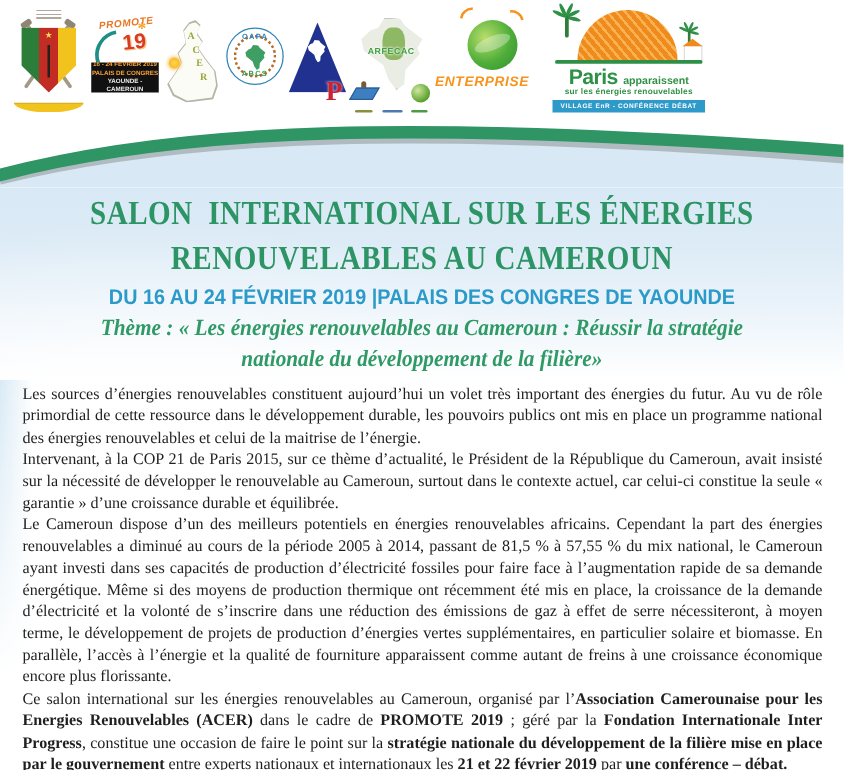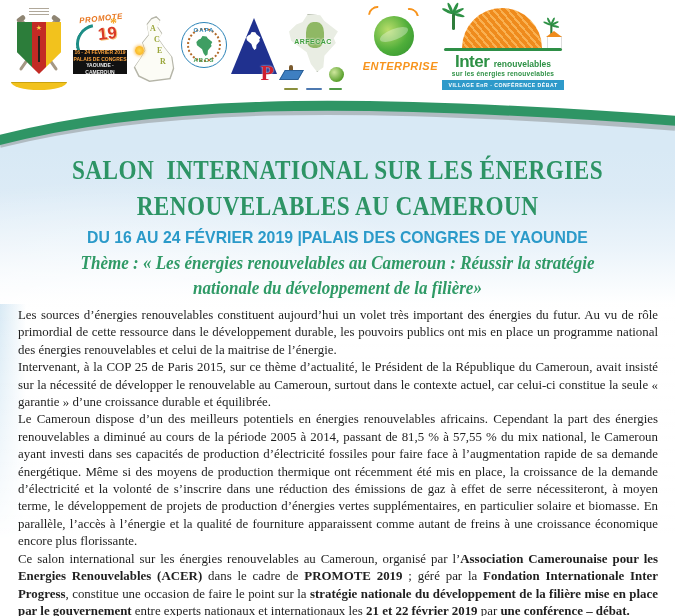--- a/index.html
+++ b/index.html
@@ -88,21 +88,21 @@
   .ser-t1{color:#f08a1d;font-weight:bold;font-size:5px;letter-spacing:.3px;}
   .ser-t2{color:#1d71b8;font-weight:bold;font-size:7.5px;letter-spacing:.2px;}
   
   .l-ent{width:90px;}
   .ent-sphere{position:absolute;left:26px;top:10px;width:40px;height:40px;border-radius:50%;
     background:radial-gradient(circle at 35% 35%,#b9dd6a,#4fae3a 55%,#2e8f2e);}
   .ent-sphere::after{content:"";position:absolute;left:5px;top:13px;width:30px;height:11px;
     background:rgba(255,255,255,.32);border-radius:50%;transform:rotate(-22deg);}
   .ent-ant{position:absolute;width:15px;height:15px;border:2px solid transparent;border-top:2.5px solid #f7941d;border-radius:50%;}
   .ea1{left:20px;top:0;transform:rotate(-40deg);} .ea2{left:52px;top:2px;transform:rotate(35deg);}
-  .ent-word{position:absolute;left:0;top:54px;width:100%;text-align:right;color:#f7941d;
+  .ent-word{position:absolute;left:0;top:54px;width:100%;text-align:left;color:#f7941d;
     font-family:"Liberation Sans",sans-serif;font-weight:bold;font-style:italic;font-size:11px;letter-spacing:.5px;}
   
   .l-salon{width:126px;}
   .salon-dome{position:absolute;left:22px;top:2px;width:80px;height:40px;border-radius:80px 80px 0 0;
     background:repeating-linear-gradient(50deg,#ef8b1d 0 3.5px,#f9b152 3.5px 5.5px);}
   .salon-ground{position:absolute;left:4px;top:42px;width:118px;height:3px;background:#2e8f46;border-radius:2px;}
   .palm{position:absolute;width:14px;height:26px;}
   .palm .trunk{position:absolute;left:6px;top:7px;width:2.5px;height:17px;background:#2f7d3b;border-radius:2px;}
   .palm .f{position:absolute;left:7px;top:6px;width:12px;height:3.2px;background:#2e9145;border-radius:50%;transform-origin:left center;}
   .f1{transform:rotate(-65deg);} .f2{transform:rotate(-25deg);} .f3{transform:rotate(15deg);}
@@ -231,22 +231,22 @@
         <i class="f f1"></i>
           <i class="f f2"></i>
           <i class="f f3"></i>
           <i class="f f4"></i>
           <i class="f f5"></i>
           <i class="trunk"></i>
       </div>
       <div class="salon-house"></div>
       <div class="salon-ground"></div>
       <div class="salon-trow">
-        <span class="salon-w1">Inter</span>
-        <span class="salon-w2">renouvelables</span>
+        <span class="salon-w1">Paris</span>
+        <span class="salon-w2">apparaissent</span>
       </div>
       <div class="salon-sub">sur les énergies renouvelables</div>
       <div class="salon-banner">VILLAGE EnR - CONFÉRENCE DÉBAT</div>
     </div>
 
   </header>
 
   <div class="wave">
     <svg width="675" height="54" viewBox="0 0 675 54" preserveAspectRatio="none">
       <path d="M0 46 C140 8 330 2 675 28 L675 54 L0 54 Z" fill="#d8e9f5"></path>
@@ -259,18 +259,18 @@
     <h1><span>SALON  INTERNATIONAL SUR LES ÉNERGIES</span><br><span>RENOUVELABLES AU CAMEROUN</span></h1>
     <div class="date">DU 16 AU 24 FÉVRIER 2019 |PALAIS DES CONGRES DE YAOUNDE</div>
     <div class="theme">
       <span>Thème : « Les énergies renouvelables au Cameroun : Réussir la stratégie</span><br>
       <span>nationale du développement de la filière»</span>
     </div>
   </section>
 
   <main class="body-text">
     <p>Les sources d’énergies renouvelables constituent aujourd’hui un volet très important des énergies du futur. Au vu de rôle primordial de cette ressource dans le développement durable, les pouvoirs publics ont mis en place un programme national des énergies renouvelables et celui de la maitrise de l’énergie.</p>
-    <p>Intervenant, à la COP 25 de Paris 2015, sur ce thème d’actualité, le Président de la République du Cameroun, avait insisté sur la nécessité de développer le renouvelable au Cameroun, surtout dans le contexte actuel, car celui-ci constitue la seule « garantie » d’une croissance durable et équilibrée.</p>
+    <p>Intervenant, à la COP 21 de Paris 2015, sur ce thème d’actualité, le Président de la République du Cameroun, avait insisté sur la nécessité de développer le renouvelable au Cameroun, surtout dans le contexte actuel, car celui-ci constitue la seule « garantie » d’une croissance durable et équilibrée.</p>
     <p>Le Cameroun dispose d’un des meilleurs potentiels en énergies renouvelables africains. Cependant la part des énergies renouvelables a diminué au cours de la période 2005 à 2014, passant de 81,5 % à 57,55 % du mix national, le Cameroun ayant investi dans ses capacités de production d’électricité fossiles pour faire face à l’augmentation rapide de sa demande énergétique. Même si des moyens de production thermique ont récemment été mis en place, la croissance de la demande d’électricité et la volonté de s’inscrire dans une réduction des émissions de gaz à effet de serre nécessiteront, à moyen terme, le développement de projets de production d’énergies vertes supplémentaires, en particulier solaire et biomasse. En parallèle, l’accès à l’énergie et la qualité de fourniture apparaissent comme autant de freins à une croissance économique encore plus florissante.</p>
     <p><span>Ce salon international sur les énergies renouvelables au Cameroun, organisé par l’</span><b>Association Camerounaise pour les Energies Renouvelables (ACER)</b><span> dans le cadre de </span><b>PROMOTE 2019</b><span> ; géré par la </span><b>Fondation Internationale Inter Progress</b><span>, constitue une occasion de faire le point sur la </span><b>stratégie nationale du développement de la filière mise en place par le gouvernement</b><span> entre experts nationaux et internationaux les </span><b>21 et 22 février 2019</b><span> par </span><b>une conférence – débat.</b></p>
   </main>
 
 </div>
 
 </body></html>

